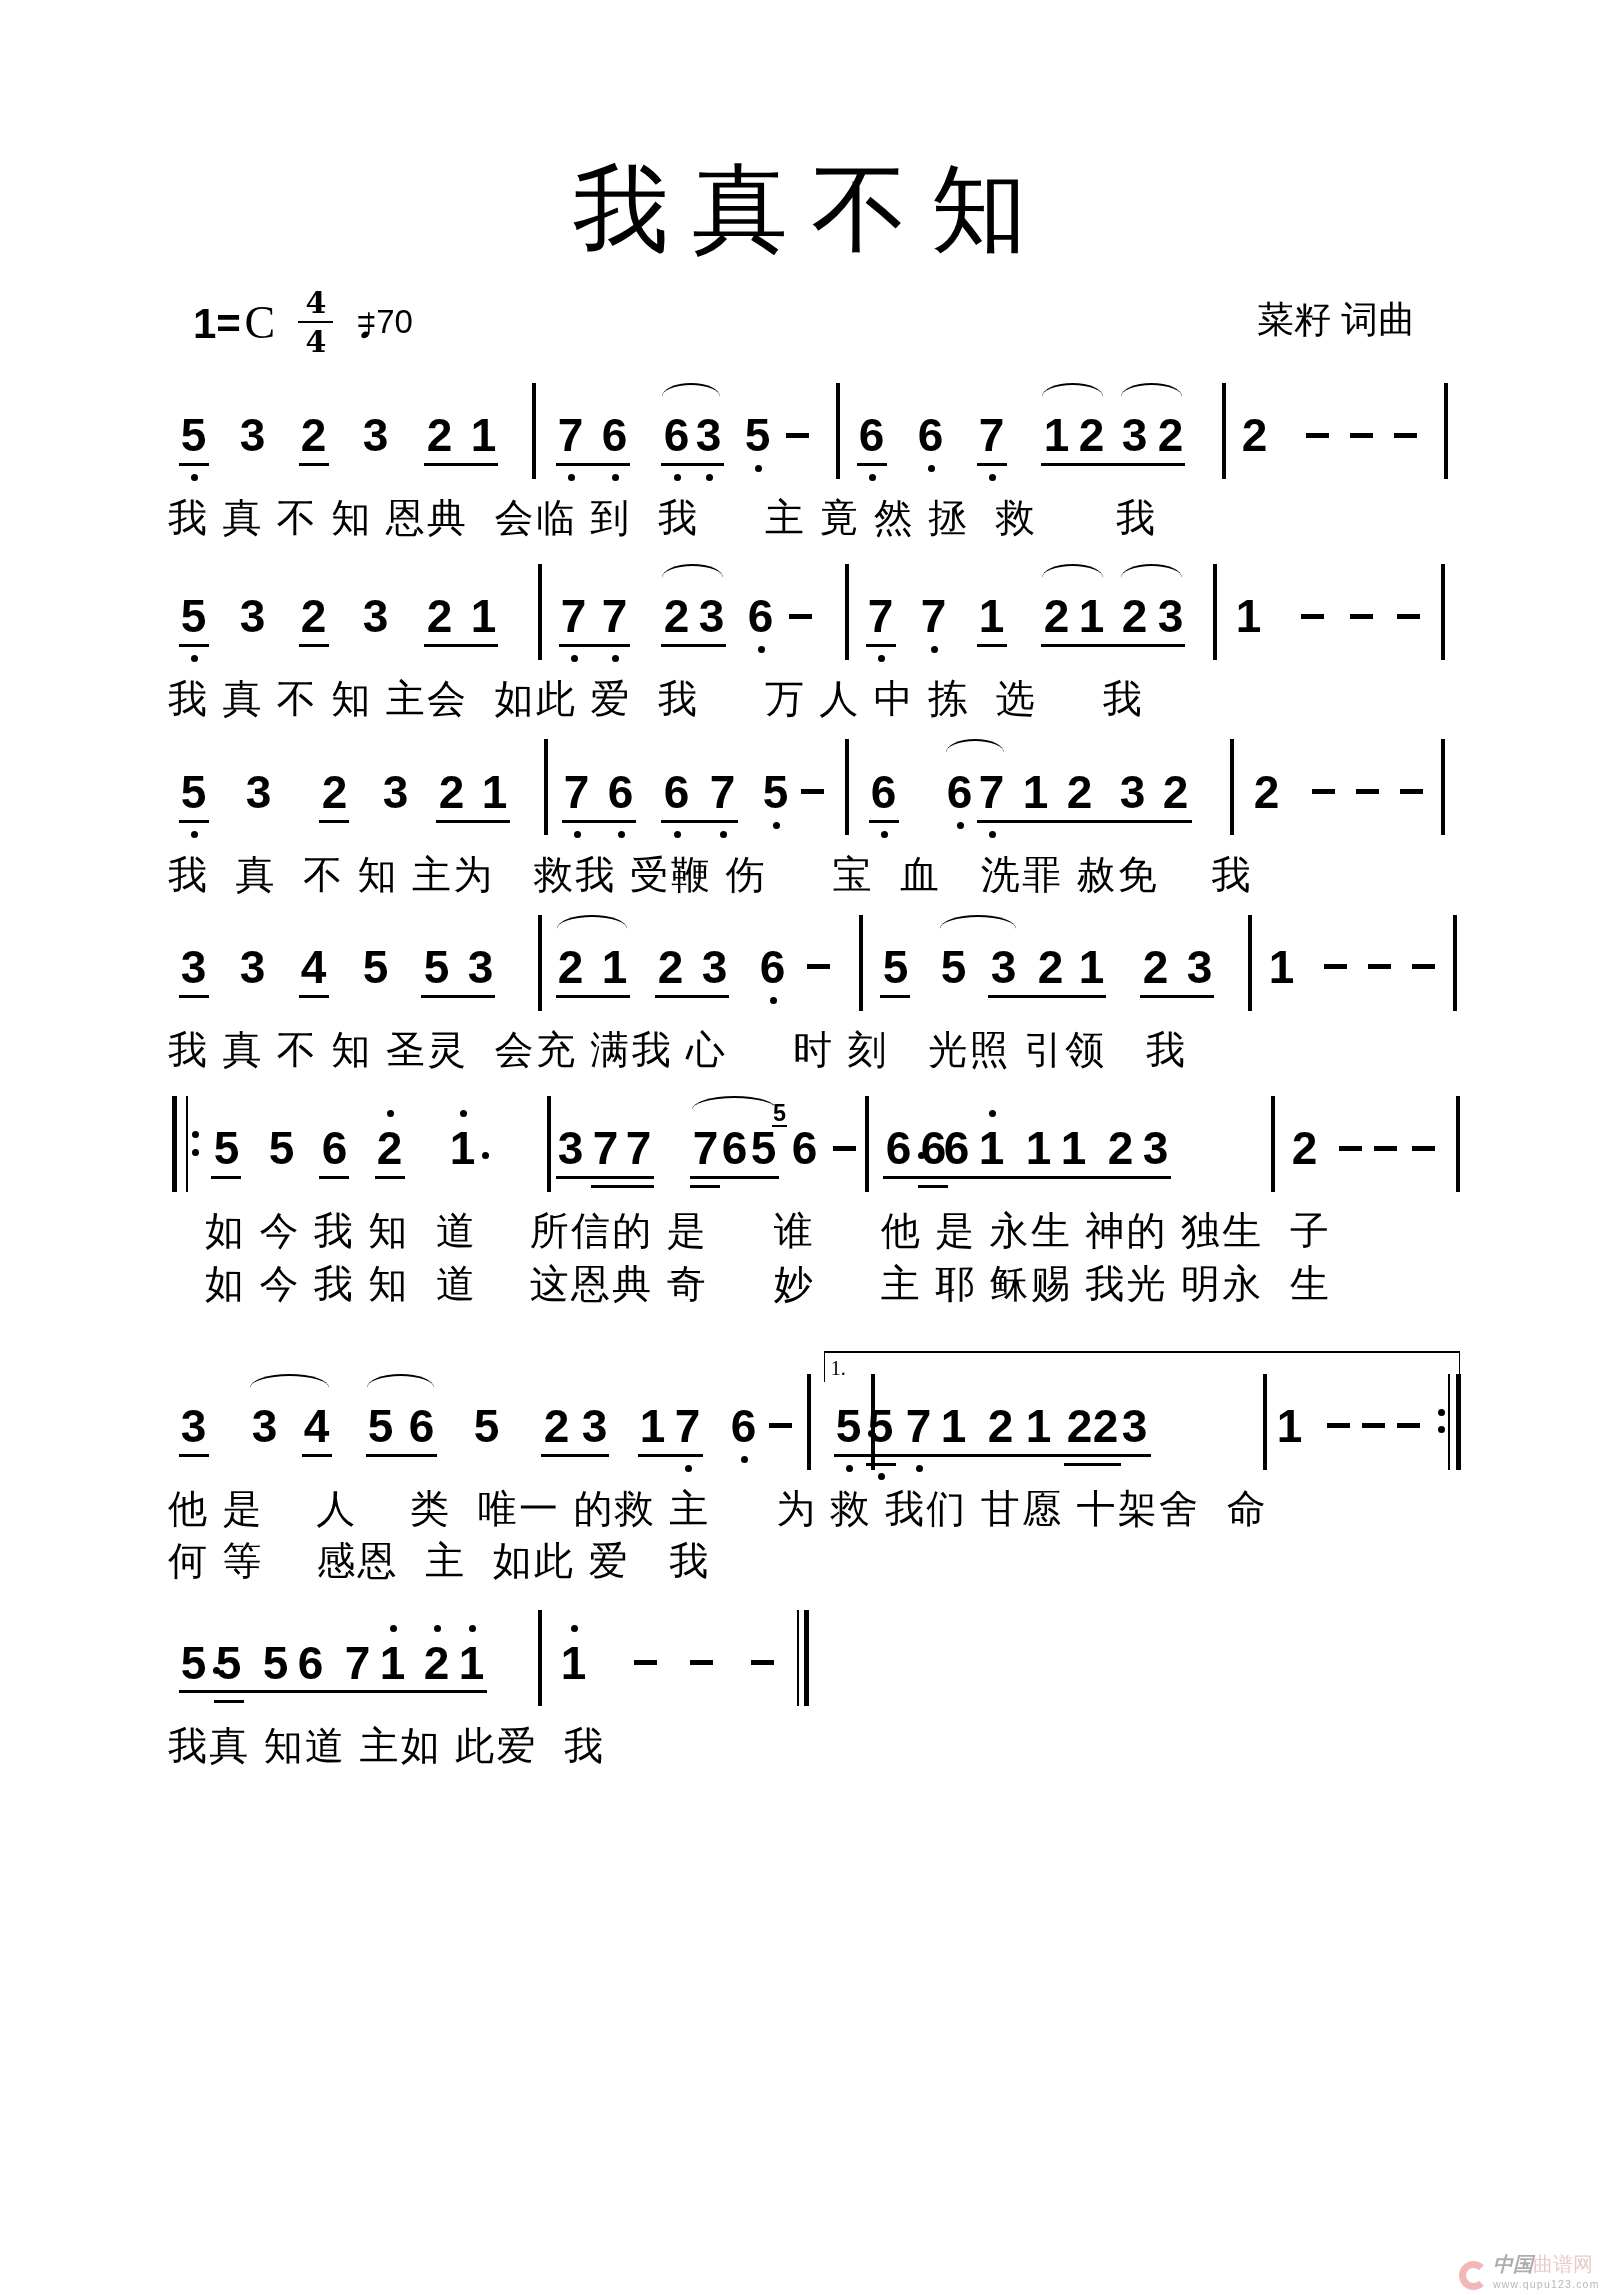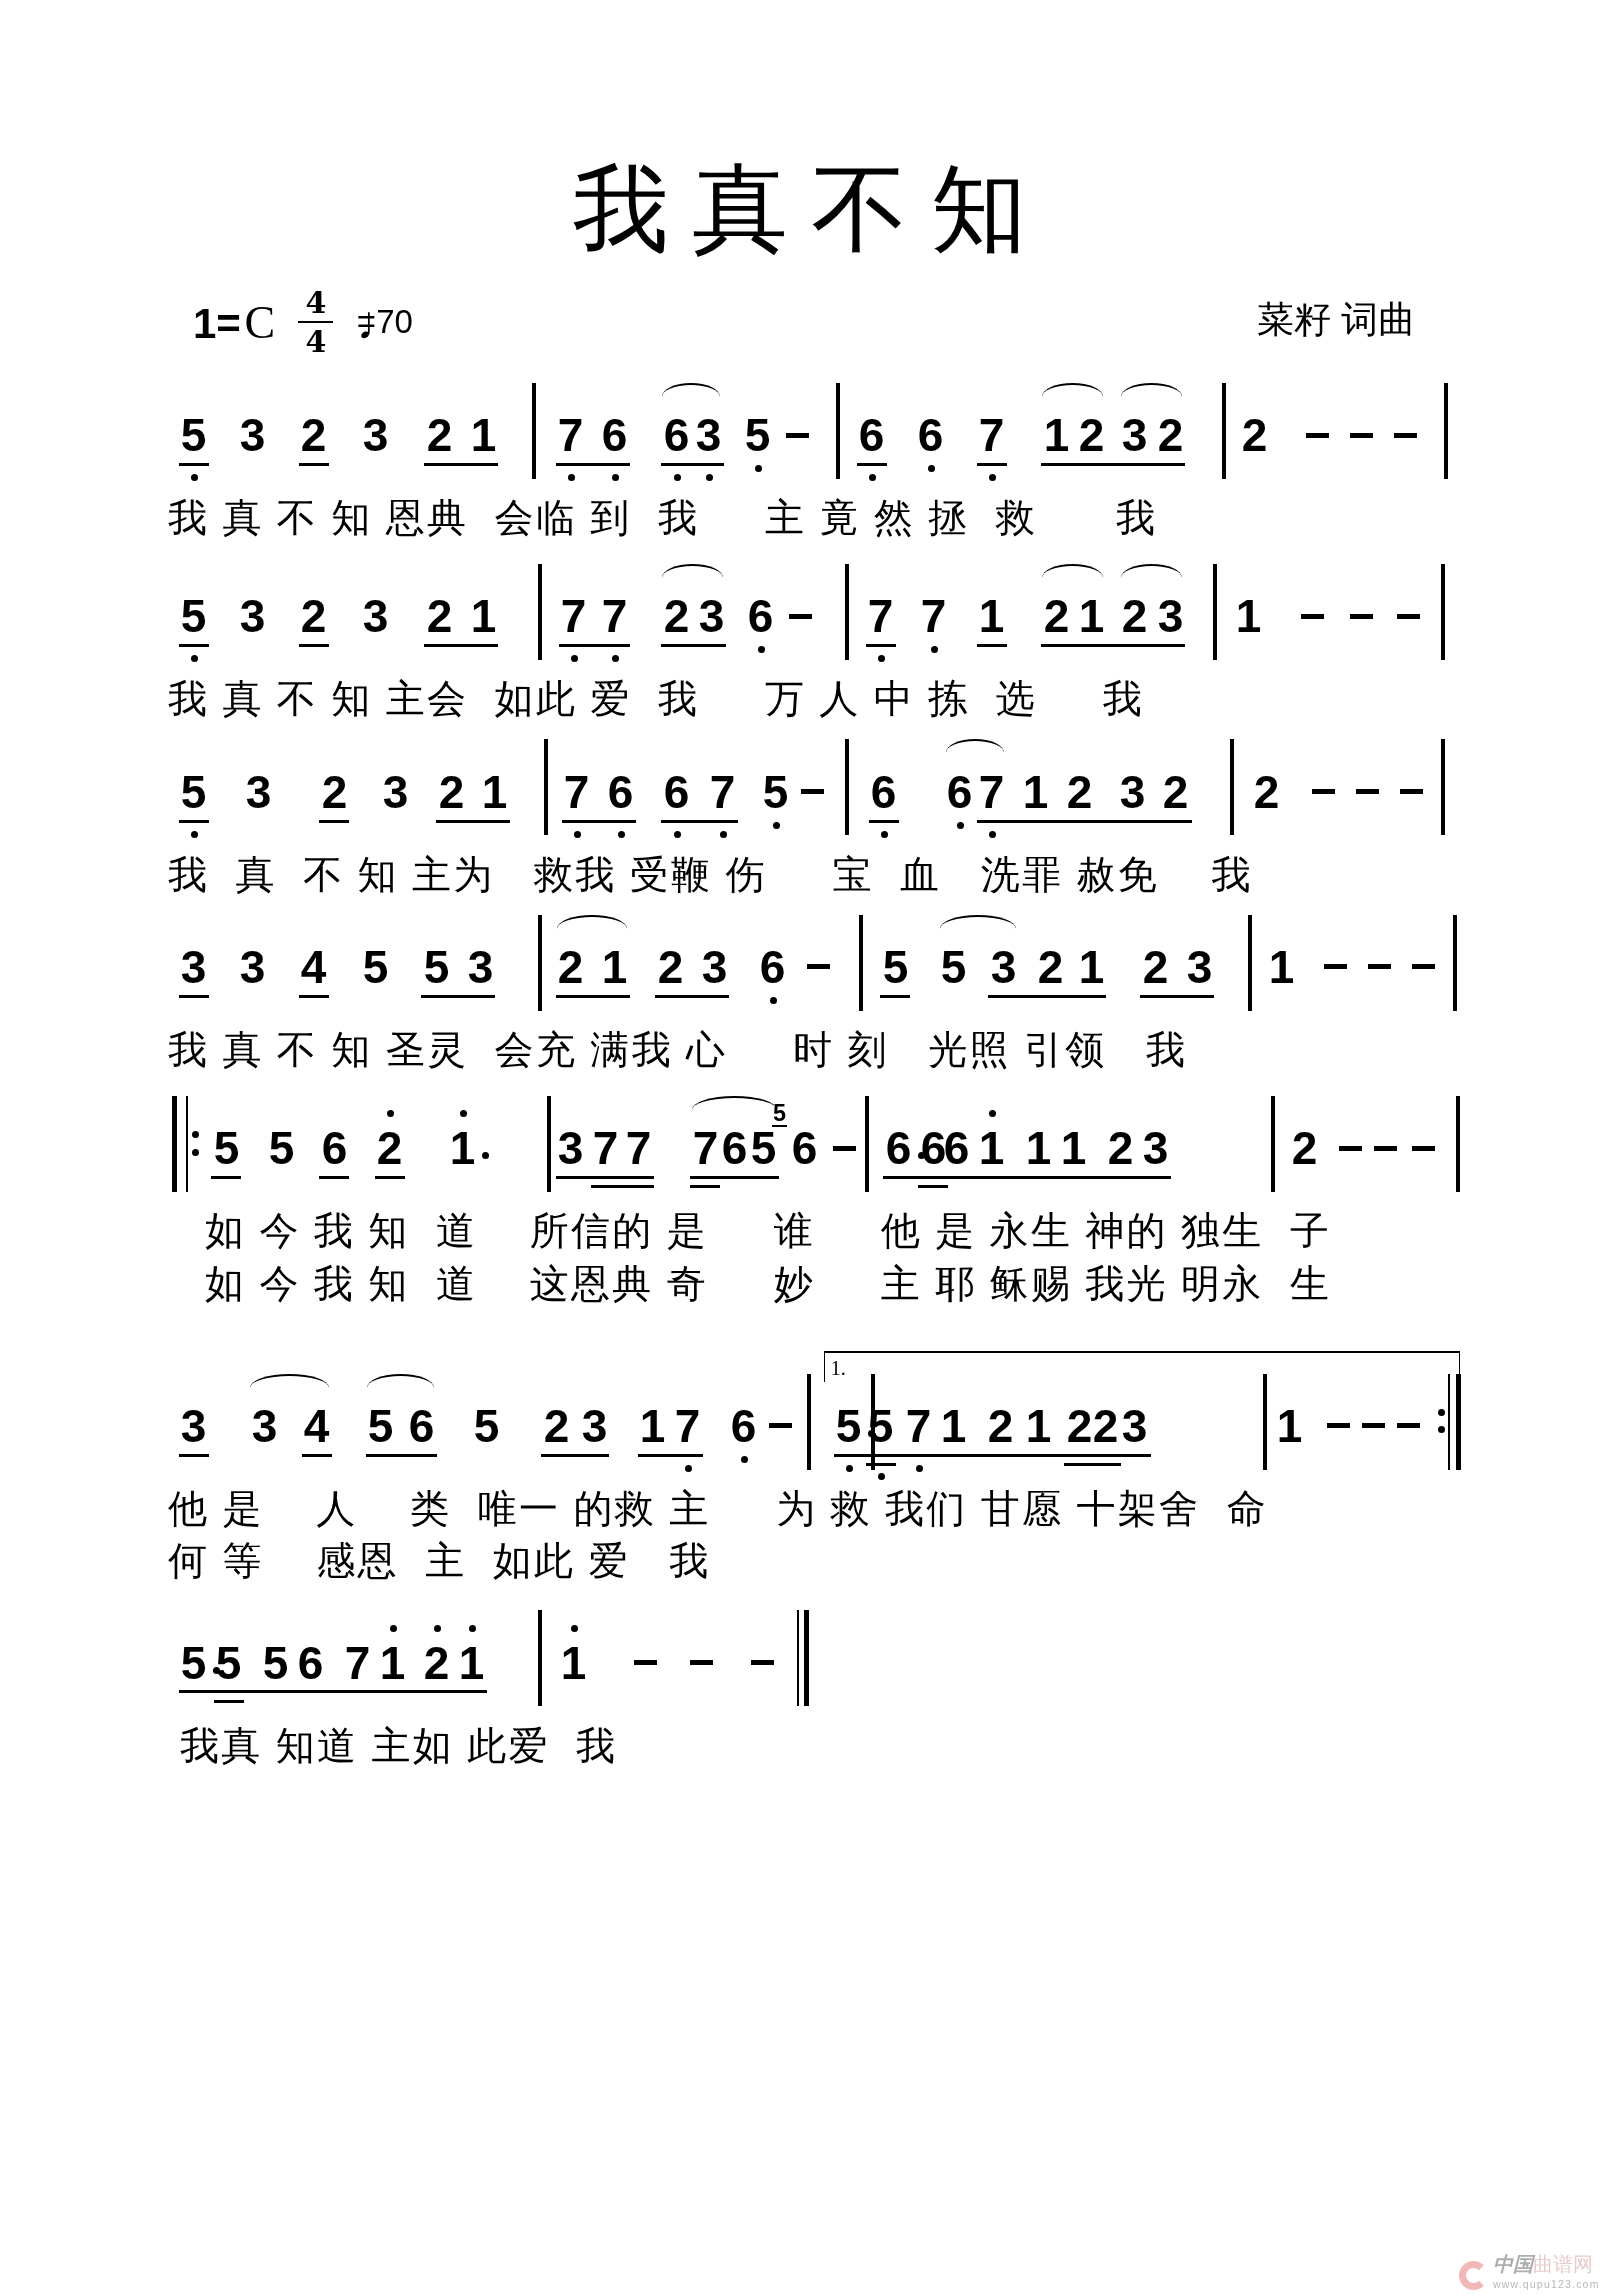--- a/index.html
+++ b/index.html
@@ -320,21 +320,21 @@
     <div class="note" style="left: 339px; top: 1637px;">7</div>
     <div class="note" style="left: 374px; top: 1637px;">1<div class="hdot" style="top: -11.7px;"></div></div>
     <div class="note" style="left: 418px; top: 1637px;">2<div class="hdot" style="top: -11.7px;"></div></div>
     <div class="note" style="left: 453px; top: 1637px;">1<div class="hdot" style="top: -11.7px;"></div></div>
     <div class="barline" style="left: 797px; top: 1610px; height: 96px; width: 2.3px;"></div>
     <div class="barline" style="left: 804px; top: 1610px; height: 96px; width: 5.3px;"></div>
     <div class="note" style="left: 555px; top: 1637px;">1<div class="hdot" style="top: -11.7px;"></div></div>
     <div class="dash" style="left: 634px; top: 1660px;"></div>
     <div class="dash" style="left: 690px; top: 1660px;"></div>
     <div class="dash" style="left: 751px; top: 1660px;"></div>
-    <div class="lyric" style="left: 180px; top: 1719px;">我真 知道 主如 此爱  我</div>
+    <div class="lyric" style="left: 168px; top: 1719px;">我真 知道 主如 此爱  我</div>
   </div>
 
 <div class="watermark">
   <div class="logo"></div>
   <div class="txt">
     <div class="cn"><b>中国</b><i>曲谱网</i></div>
     <div class="url">www.qupu123.com</div>
   </div>
 </div>
 

